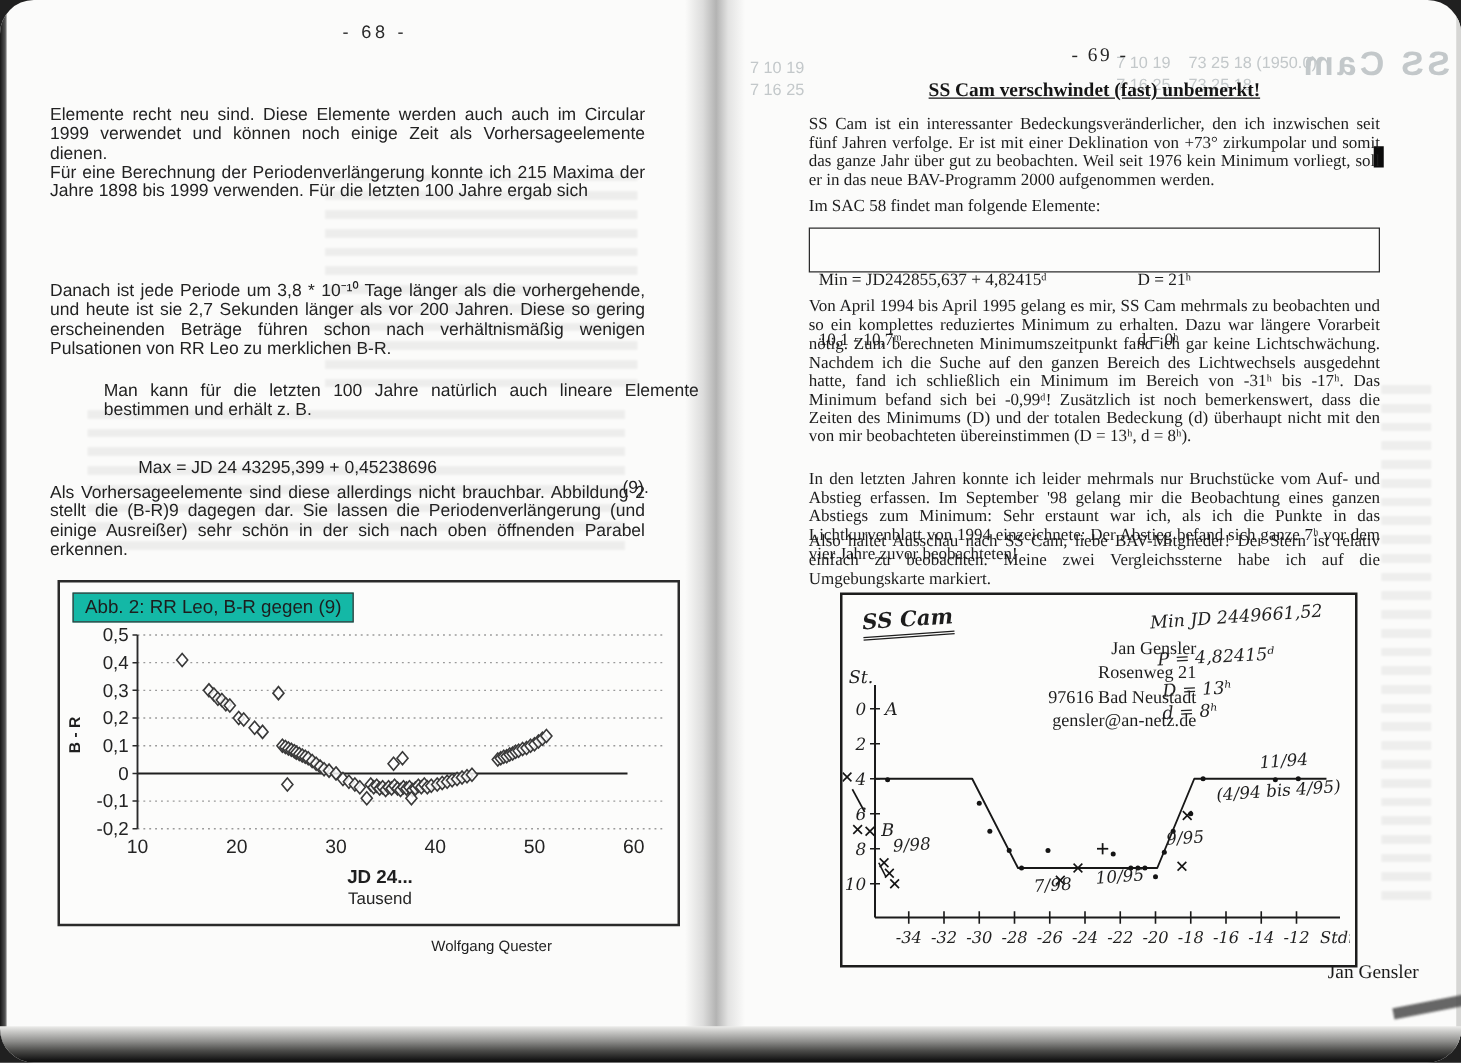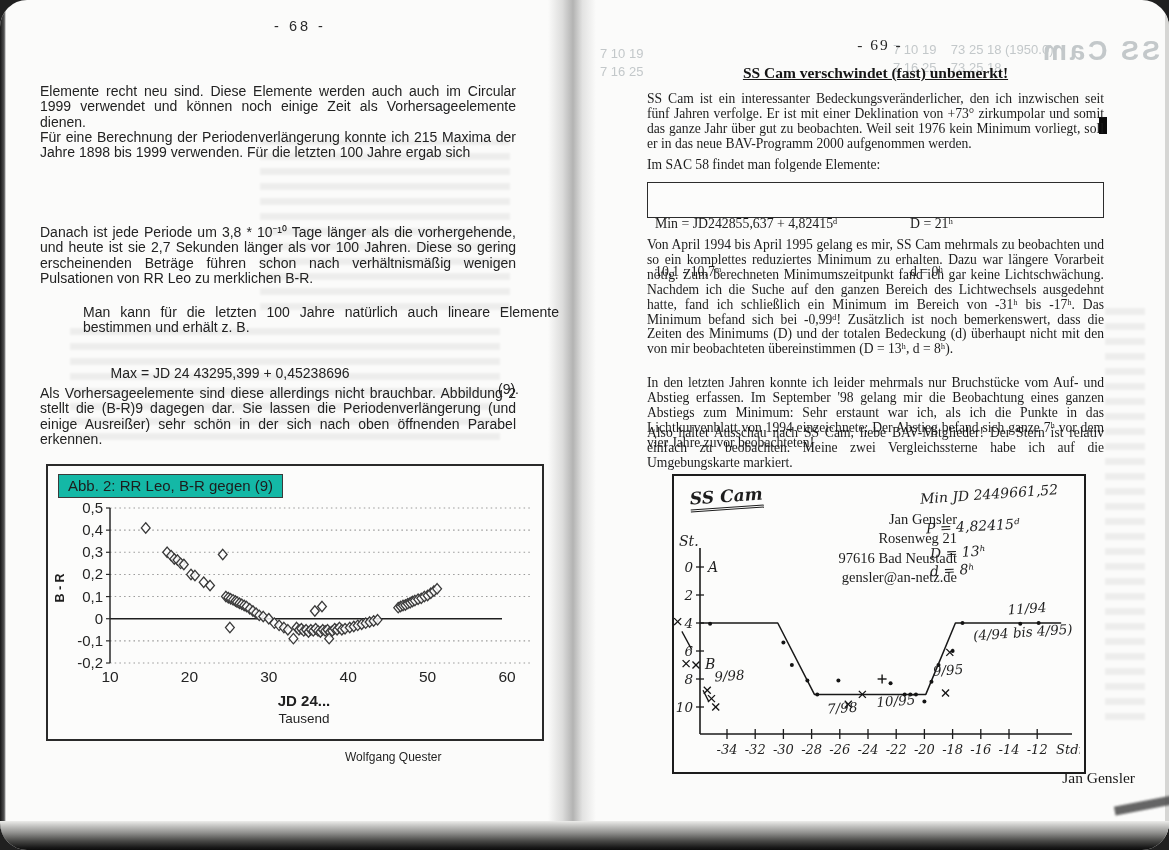--- a/index.html
+++ b/index.html
@@ -72,21 +72,21 @@
   <div class="ghost-bar" style="left:260px;top:140px;width:250px;height:170px;"></div>
   <div class="ghost-bar" style="left:70px;top:320px;width:430px;height:120px;"></div>
   <div class="ghost-bar" style="left:1105px;top:300px;width:40px;height:420px;"></div>
 
   <div class="pagenum-l">- 68 -</div>
 
   <div class="lp" style="top:84px;">Elemente recht neu sind. Diese Elemente werden auch auch im Circular 1999 verwendet und können noch einige Zeit als Vorhersageelemente dienen.</div>
   <div class="lp" style="top:130px;">Für eine Berechnung der Periodenverlängerung konnte ich 215 Maxima der Jahre 1898 bis 1999 verwenden. Für die letzten 100 Jahre ergab sich</div>
 
 
-  <div class="lp" style="top:225px;">Danach ist jede Periode um 3,8 * 10⁻¹⁰ Tage länger als die vorhergehende, und heute ist sie 2,7 Sekunden länger als vor 100 Jahren. Diese so gering erscheinenden Beträge führen schon nach verhältnismäßig wenigen Pulsationen von RR Leo zu merklichen B-R.</div>
+  <div class="lp" style="top:225px;">Danach ist jede Periode um 3,8 * 10⁻¹⁰ Tage länger als die vorhergehende, und heute ist sie 2,7 Sekunden länger als vor 200 Jahren. Diese so gering erscheinenden Beträge führen schon nach verhältnismäßig wenigen Pulsationen von RR Leo zu merklichen B-R.</div>
   <div class="lp" style="top:305px;margin-left:43px;">Man kann für die letzten 100 Jahre natürlich auch lineare Elemente bestimmen und erhält z. B.</div>
 
   <div class="formula" style="top:351px;">
     <span style="padding-left:55px;">Max = JD 24 43295,399 + 0,45238696</span>
     <span style="position:absolute;left:458px;">(9).</span>
   </div>
 
   <div class="lp" style="top:386px;">Als Vorhersageelemente sind diese allerdings nicht brauchbar.  Abbildung 2 stellt die (B-R)9 dagegen dar. Sie lassen die Periodenverlängerung (und einige Ausreißer) sehr schön in der sich nach oben öffnenden Parabel erkennen.</div>
 
   <div class="chartbox">

